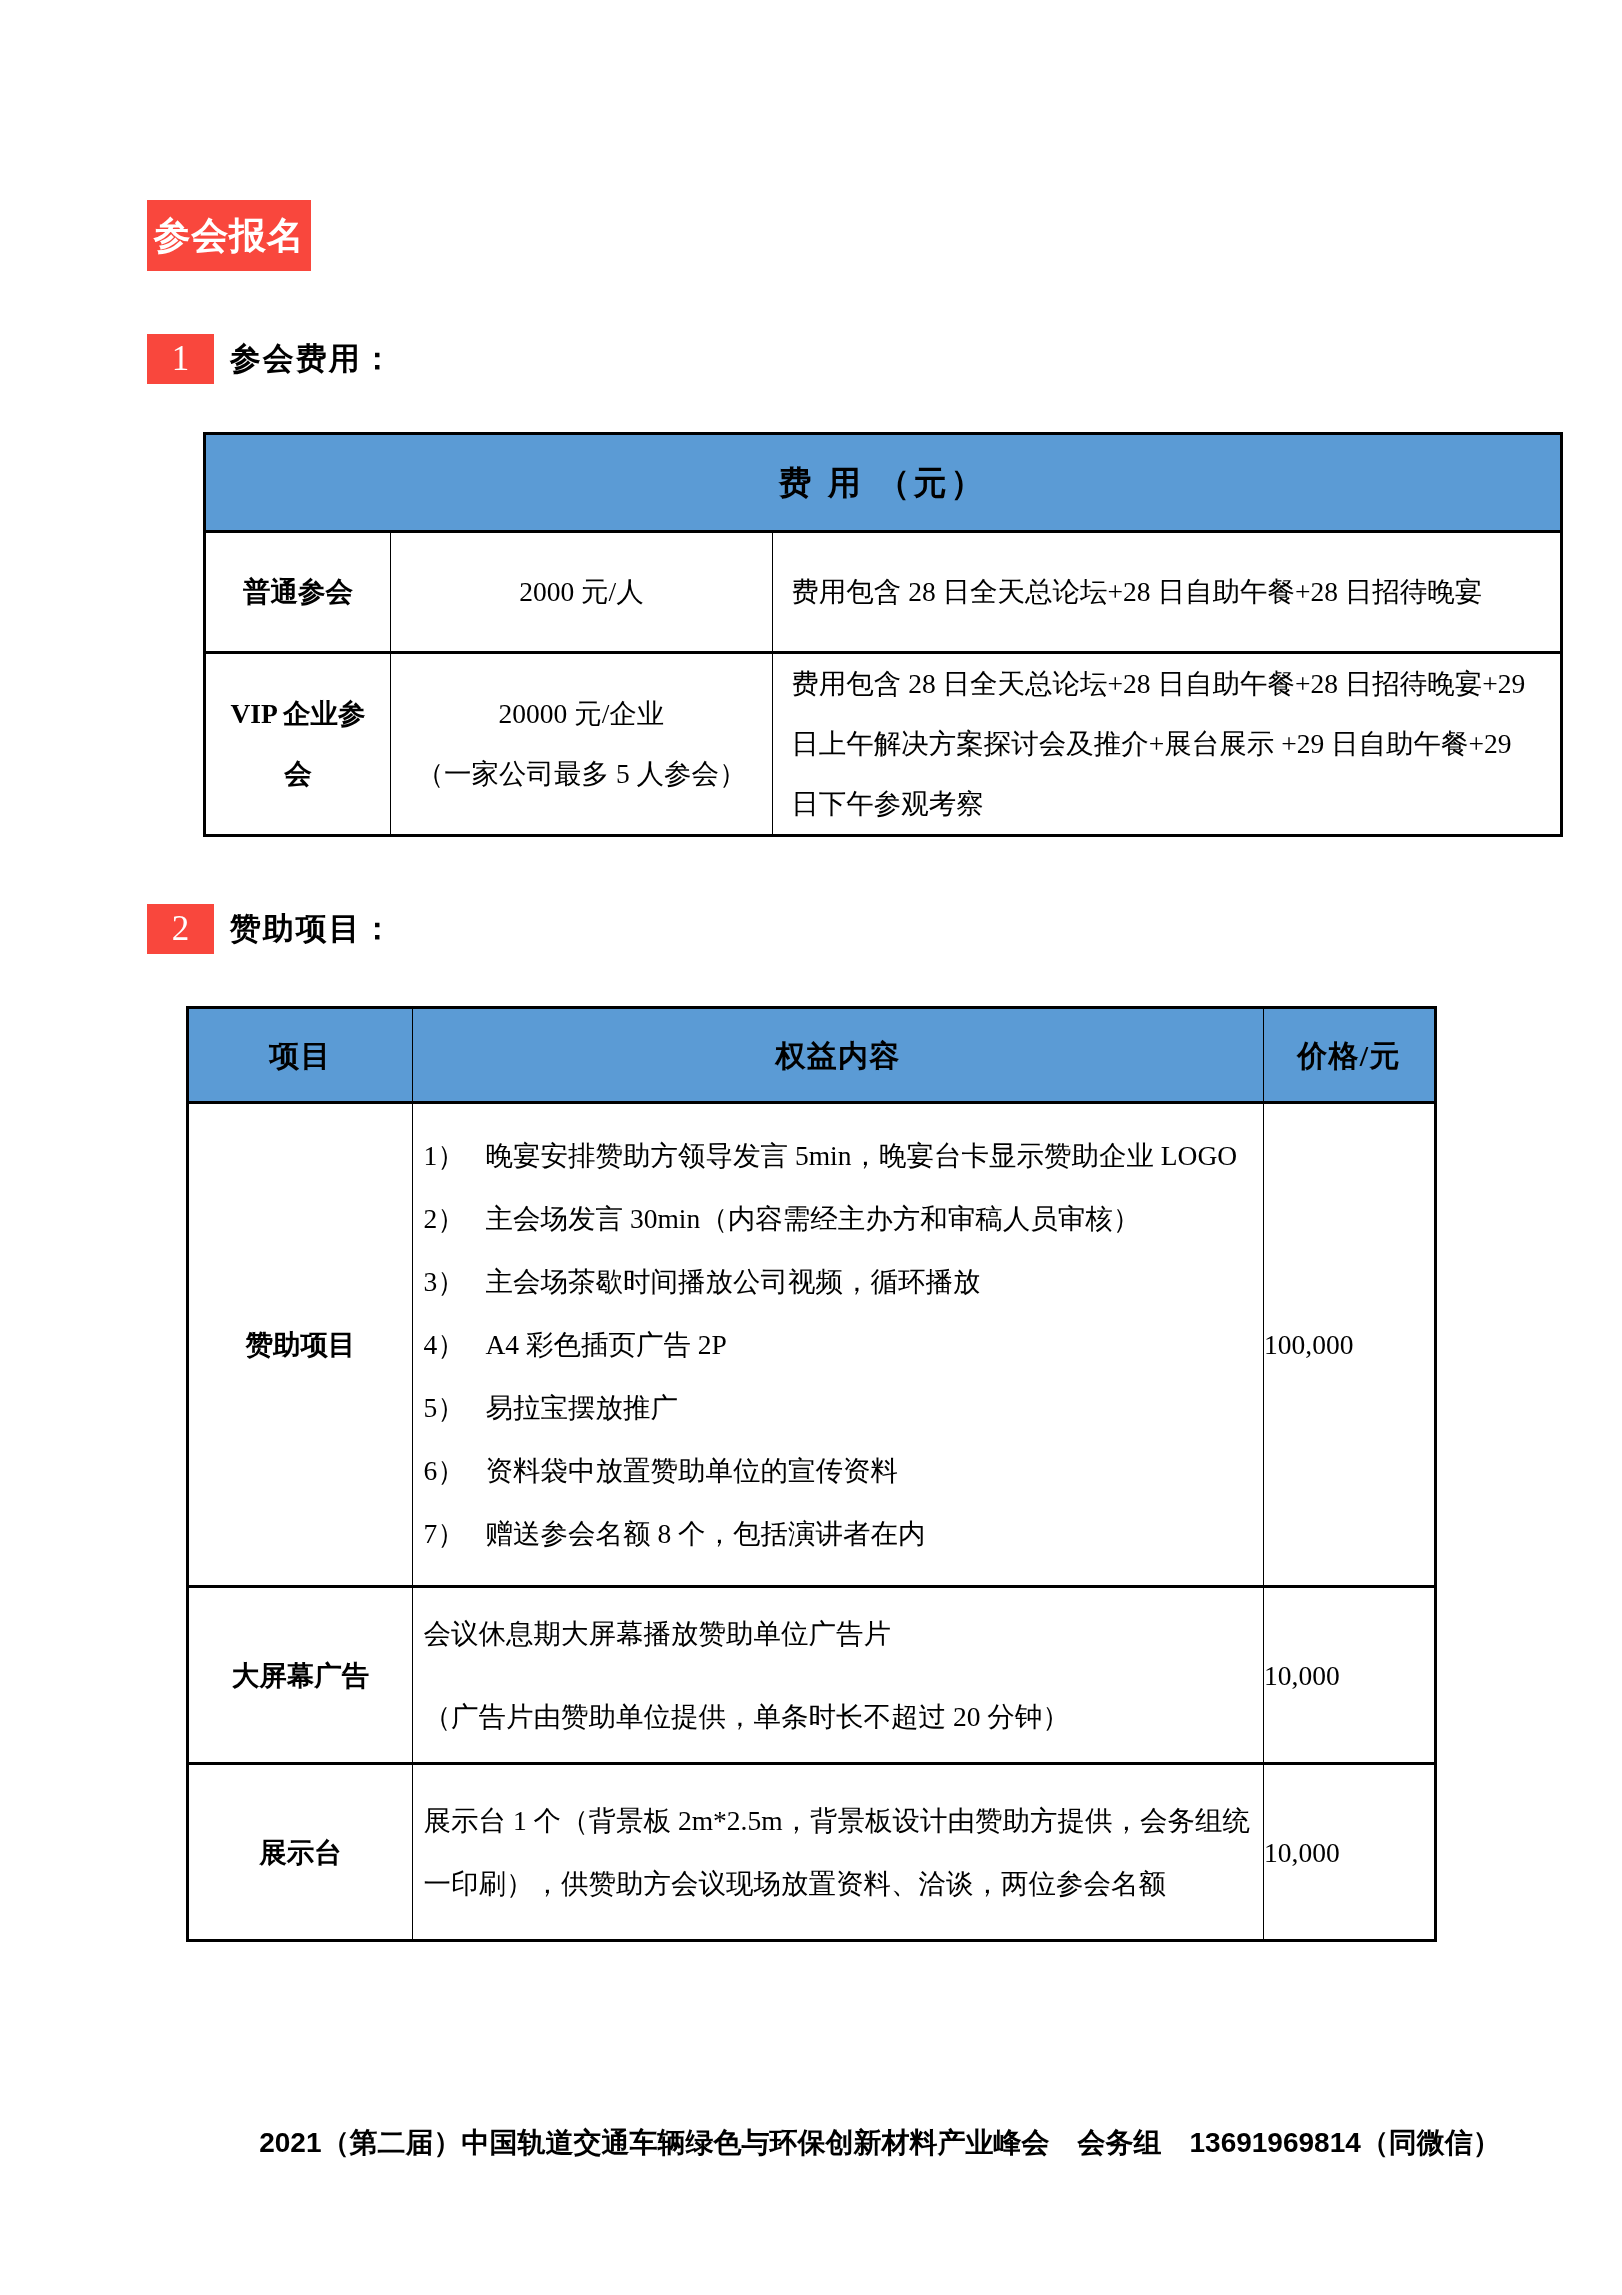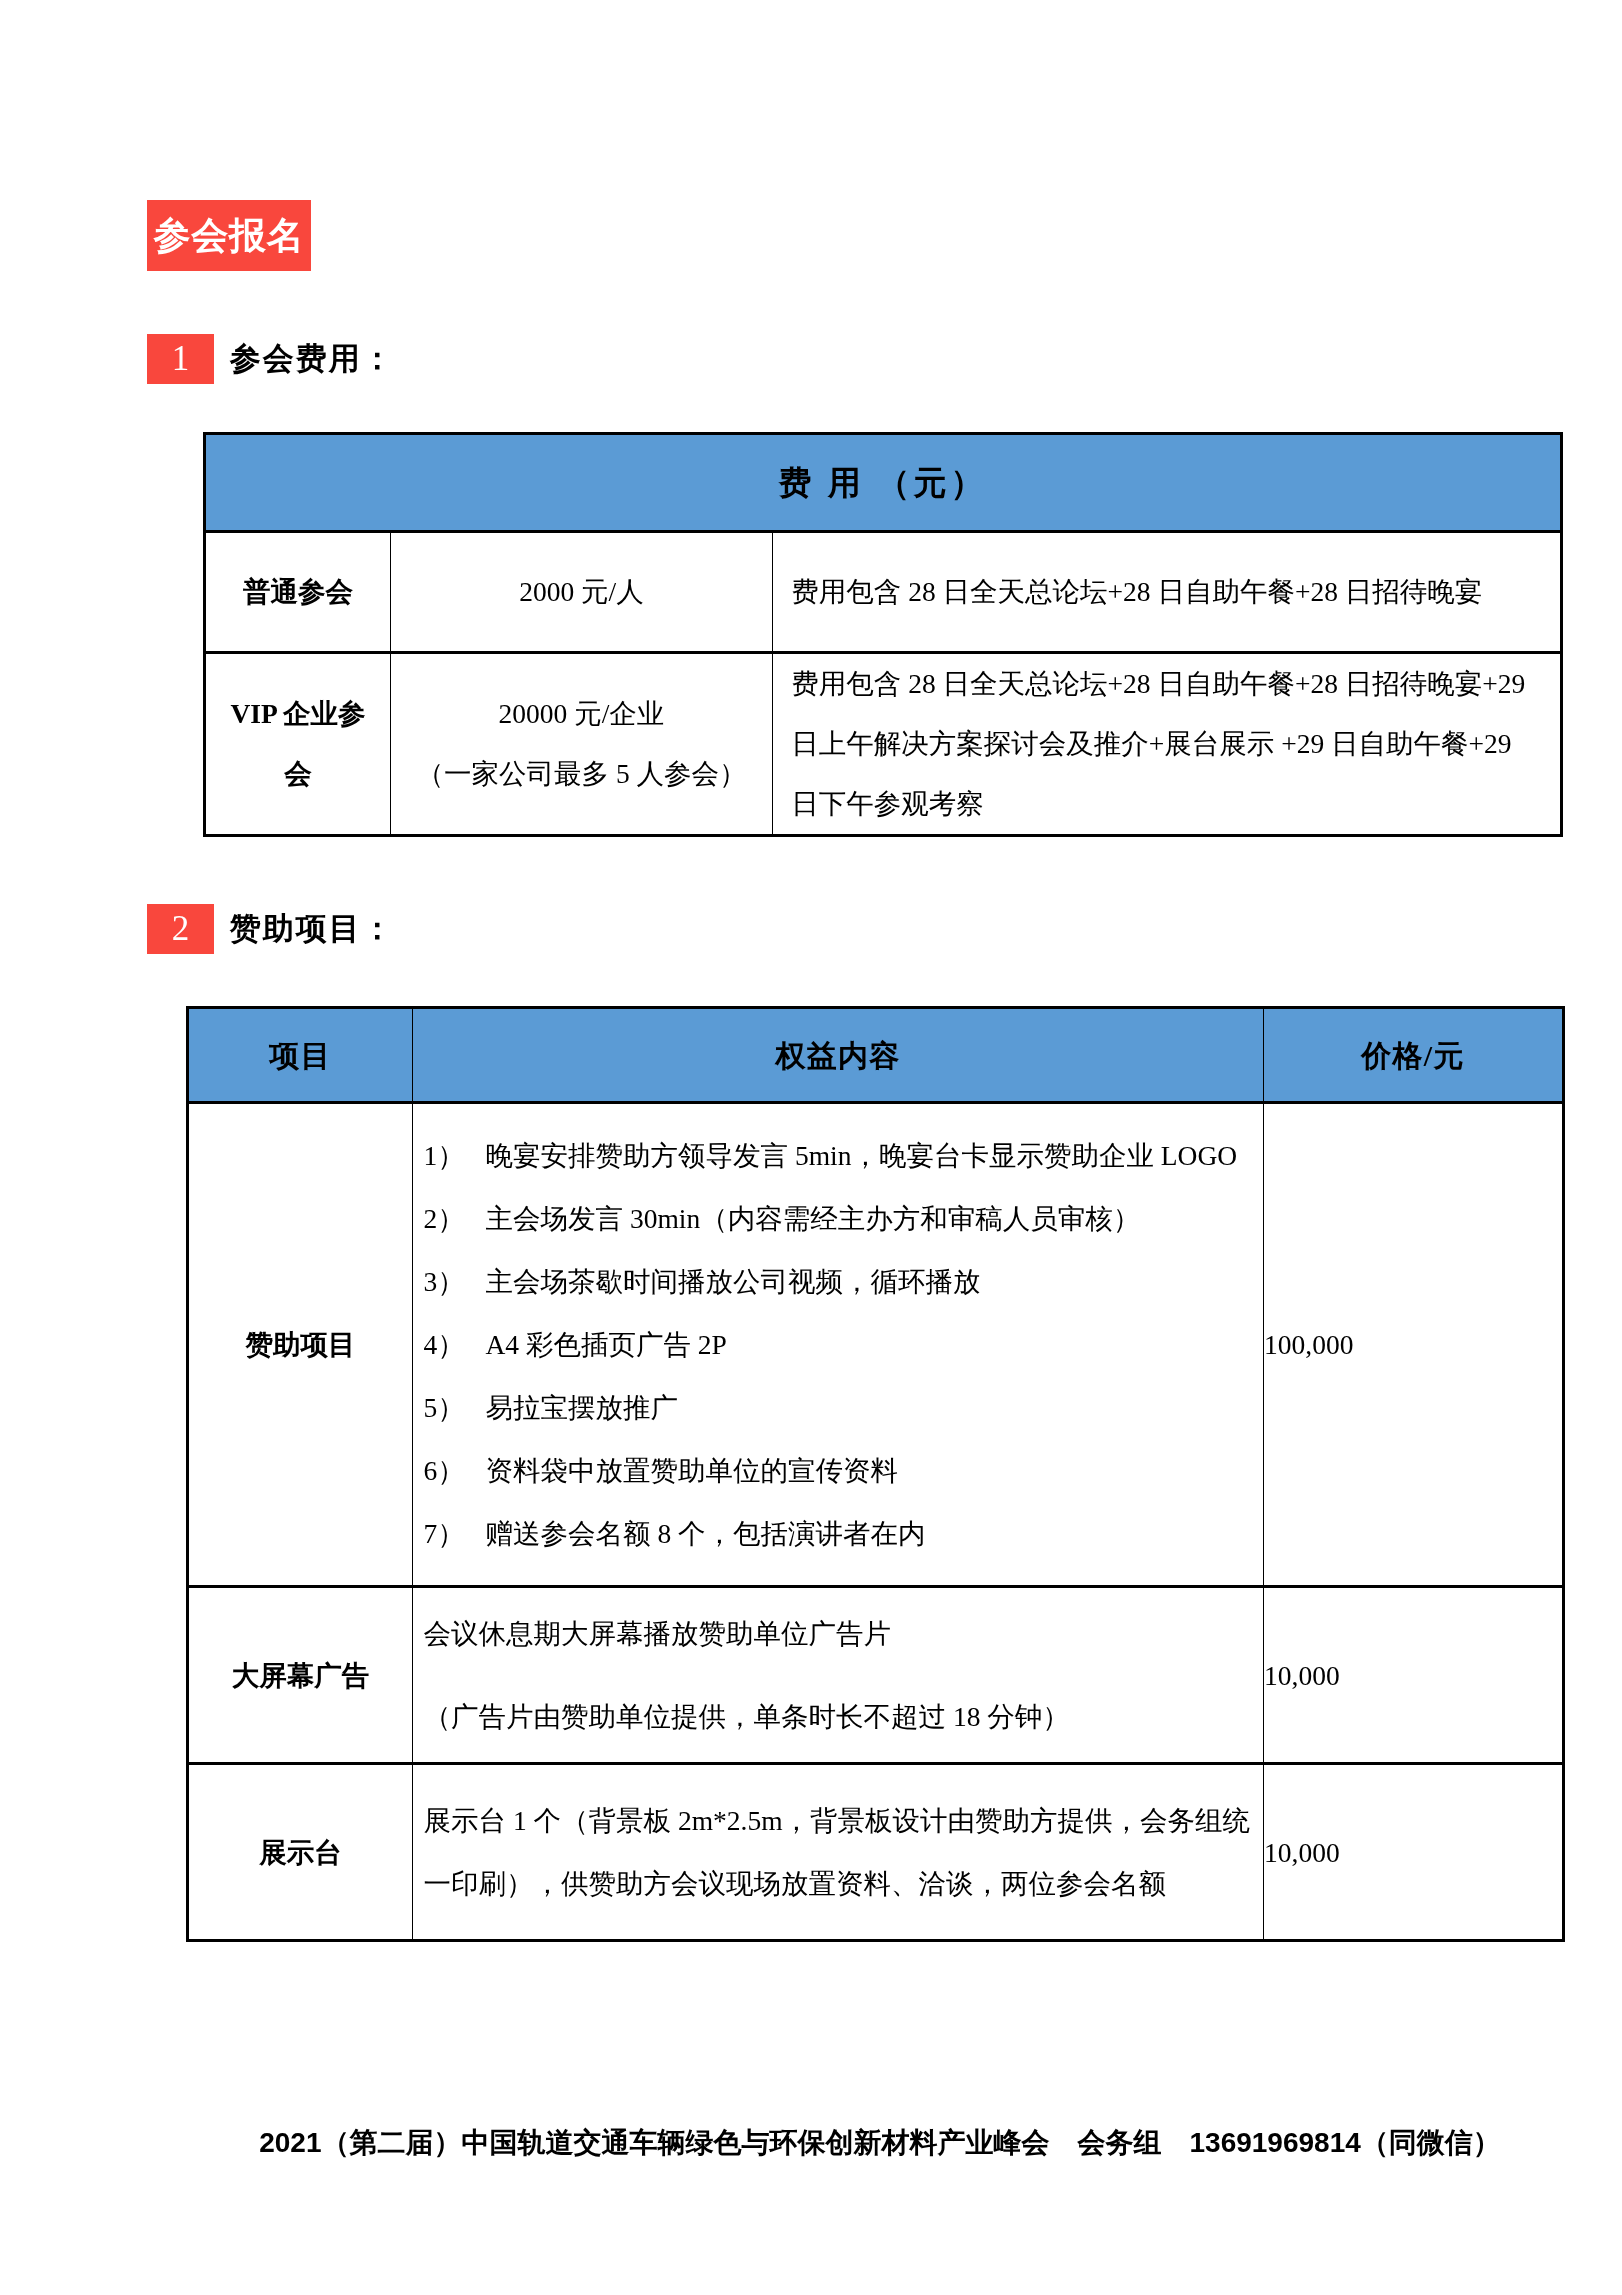--- a/index.html
+++ b/index.html
@@ -34,21 +34,21 @@
   
   .fee-table{left:203px;top:432px;width:1360px;font-size:27.5px;line-height:60px;padding-left:48px;}
   .fee-table .hrow{height:98px;}
   .fee-table th{font-size:33px;letter-spacing:3.9px;}
   .fee-table tr.r1{height:121px;}
   .fee-table tr.r2{height:183px;}
   .col-cat{font-weight:bold;text-align:center;padding:0 11.8px;}
   .col-price{text-align:center;}
   .col-desc{text-align:left;padding:0 18.3px;}
   
-  .sponsor-table{left:186px;top:1006px;width:1379px;font-size:27.5px;line-height:63px;}
+  .sponsor-table{left:186px;top:1006px;width:1251px;font-size:27.5px;line-height:63px;}
   .sponsor-table .hrow{height:95px;}
   .sponsor-table th{font-size:30px;letter-spacing:1.3px;}
   .sponsor-table tr.r1{height:484px;}
   .sponsor-table tr.r2{height:177px;}
   .sponsor-table tr.r3{height:177px;}
   .sponsor-table tr.r4{height:105px;}
   .cell-item{font-weight:bold;text-align:center;}
   .cell-benefits{text-align:left;padding:0 7.9px 0 10.5px;}
   .cell-price{text-align:left;}
   .benefit{display:flex;line-height:63px;}
@@ -153,21 +153,21 @@
           <span class="b-num">7）</span>
           <span class="b-text">赠送参会名额 8 个，包括演讲者在内</span>
         </div>
       </td>
       <td class="cell-price">100,000</td>
     </tr>
     <tr class="r2">
       <td class="cell-item">大屏幕广告</td>
       <td class="cell-benefits">
         <div class="para">会议休息期大屏幕播放赞助单位广告片</div>
-        <div class="para">（广告片由赞助单位提供，单条时长不超过 18 分钟）</div>
+        <div class="para">（广告片由赞助单位提供，单条时长不超过 20 分钟）</div>
       </td>
       <td class="cell-price">10,000</td>
     </tr>
     <tr class="r3">
       <td class="cell-item">展示台</td>
       <td class="cell-benefits">
         <div class="para">展示台 1 个（背景板 2m*2.5m，背景板设计由赞助方提供，会务组统一印刷），供赞助方会议现场放置资料、洽谈，两位参会名额</div>
       </td>
       <td class="cell-price">10,000</td>
     </tr>

